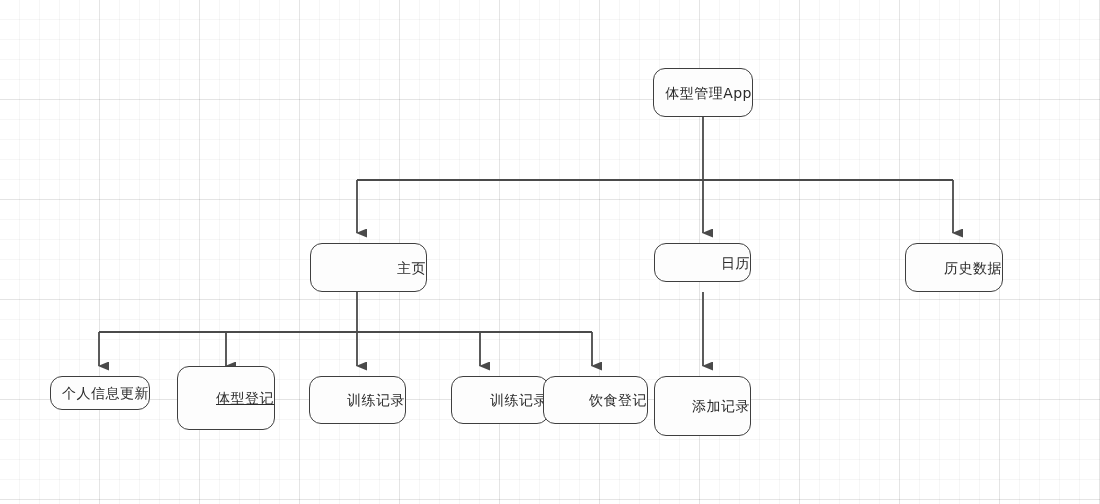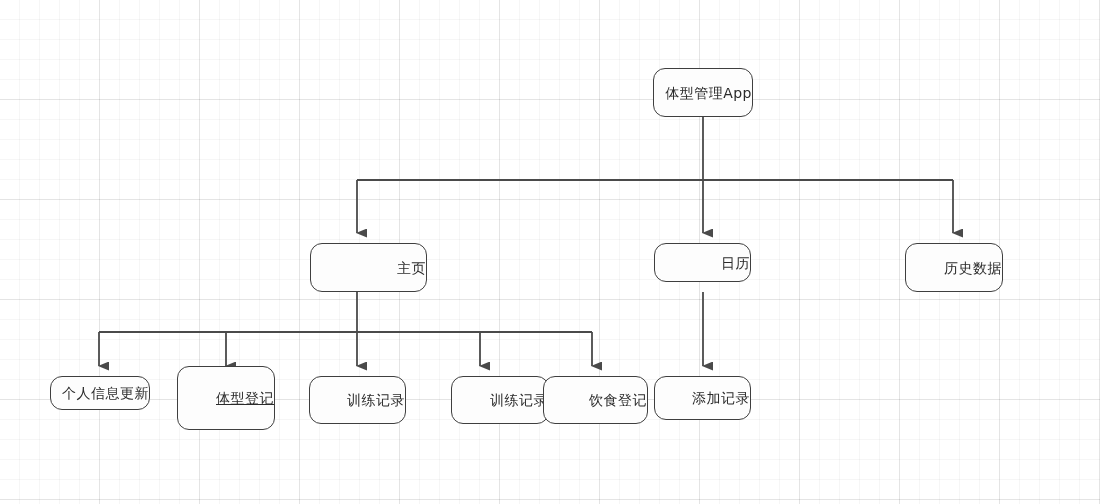--- a/index.html
+++ b/index.html
@@ -126,17 +126,17 @@
   </div>
 
   <div class="node" style="left:431px; top:376px; width:98px; height:48px;margin-left:20px;">
     <span class="node-label">训练记录</span>
   </div>
 
   <div class="node" style="left:543px; top:376px; width:105px; height:48px;">
     <span class="node-label">饮食登记</span>
   </div>
 
-  <div class="node" style="left:654px; top:376px; width:97px; height:44px;">
+  <div class="node" style="left:654px; top:376px; width:97px; height:60px;">
     <span class="node-label">添加记录</span>
   </div>
 
 </div>
 
 </body></html>

